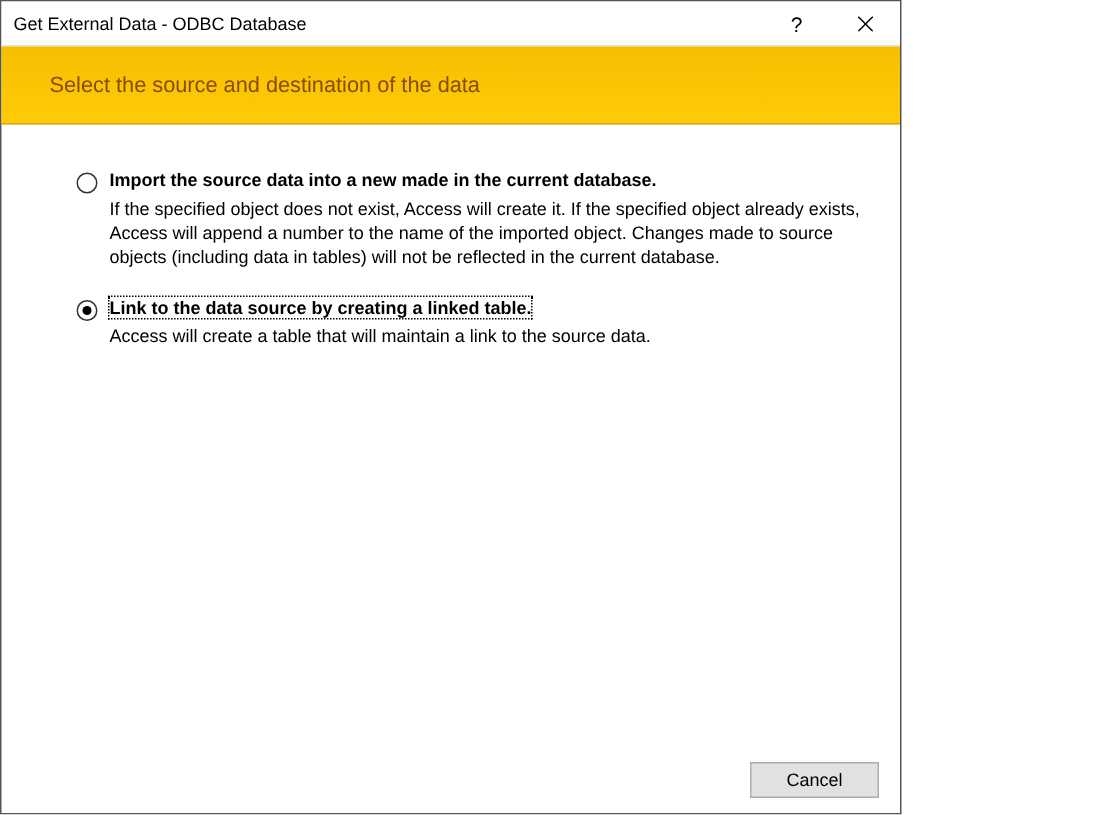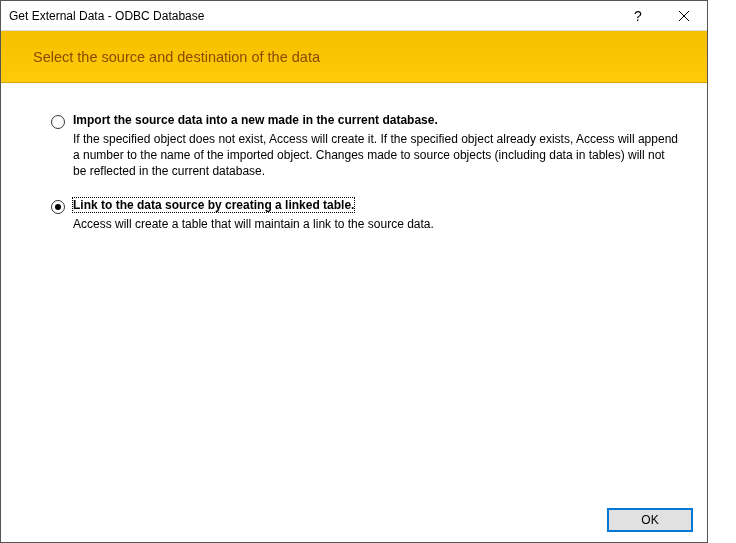--- a/index.html
+++ b/index.html
@@ -6,21 +6,21 @@
   html, body {
     margin: 0; padding: 0;
     width: 736px; height: 543px;
     font-family: "Segoe UI", Tahoma, sans-serif;
     font-size: 12px;
     color: #000;
     background: #fff;
     overflow: hidden;
   }
   .window {
-    width: 708px; height: 543px;
+    width: 601px; height: 543px;
     border: 1px solid #555;
     background: #fff;
     display: flex;
     flex-direction: column;
   }
   
   .titlebar {
     height: 30px;
     background: #fff;
     border-bottom: 1px solid #ddd;
@@ -180,16 +180,16 @@
         <div class="opt-text">
           <span class="opt-label focused">Link to the data source by creating a linked table.</span>
           <div class="opt-desc">Access will create a table that will maintain a link to the source data.</div>
         </div>
       </div>
 
     </div>
   </div>
 
   <div class="footer">
-    <div class="btn default">OK</div>
+    <div class="btn">Cancel</div>
   </div>
 
 </div>
 
 </body></html>

